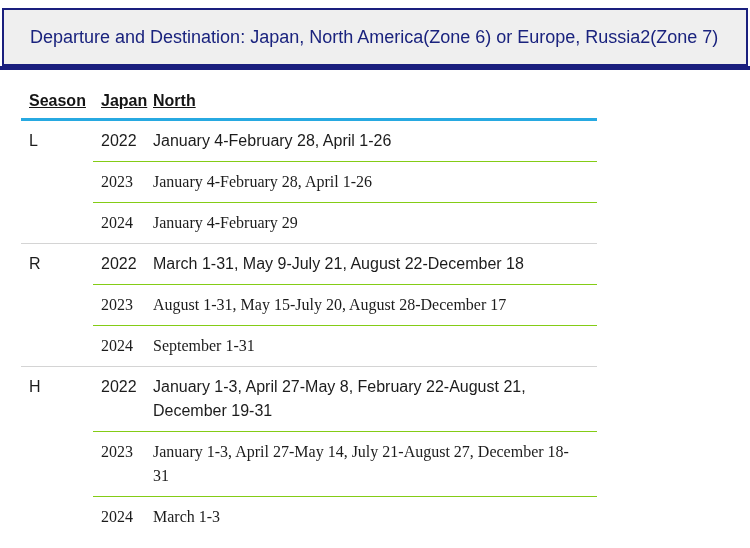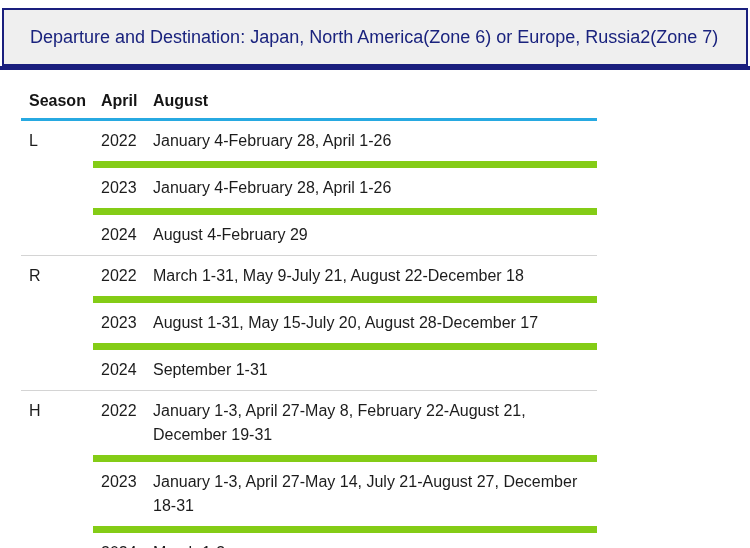--- a/index.html
+++ b/index.html
@@ -45,28 +45,29 @@
   col.col-year   { width: 52px; }
   col.col-period { width: 452px; }
   .season-table th {
     text-align: left;
     font-weight: bold;
     color: #151515;
     padding: 8px 8px 8px 8px;
     border-bottom: 3px solid #27a9e1;
     font-size: 16px;
     line-height: 19px;
+    text-decoration: underline;
   }
   .season-table td {
     vertical-align: top;
     padding: 8px 8px;
     line-height: 24px;
   }
   .season-table td.period { padding-right: 17px; margin-left: 12px; }
-  tr.inner td { border-top: 7px solid #84cc16; }
+  tr.inner td { border-top: 1px solid #84cc16; font-family: Liberation Serif, serif; }
   tr.group td { border-top: 1px solid #d4d4d4; }
 </style>
 </head>
 <body>
 
 <div class="page">
 
   <div class="notice-box">
     <span>Departure and Destination: Japan, North America(Zone 6) or Europe, Russia2(Zone 7)</span>
   </div>
@@ -74,38 +75,38 @@
 
   <table class="season-table">
     <colgroup>
       <col class="col-season">
         <col class="col-year">
         <col class="col-period">
     </colgroup>
     <thead>
       <tr>
         <th>Season</th>
-        <th>April</th>
-        <th>August</th>
+        <th>Japan</th>
+        <th>North</th>
       </tr>
     </thead>
     <tbody>
 
       <tr>
         <td class="season" rowspan="3">L</td>
         <td class="year">2022</td>
         <td class="period">January 4-February 28, April 1-26</td>
       </tr>
       <tr class="inner">
         <td class="year">2023</td>
         <td class="period">January 4-February 28, April 1-26</td>
       </tr>
       <tr class="inner">
         <td class="year">2024</td>
-        <td class="period">August 4-February 29</td>
+        <td class="period">January 4-February 29</td>
       </tr>
 
       <tr class="group">
         <td class="season" rowspan="3">R</td>
         <td class="year">2022</td>
         <td class="period">March 1-31, May 9-July 21, August 22-December 18</td>
       </tr>
       <tr class="inner">
         <td class="year">2023</td>
         <td class="period">August 1-31, May 15-July 20, August 28-December 17</td>

